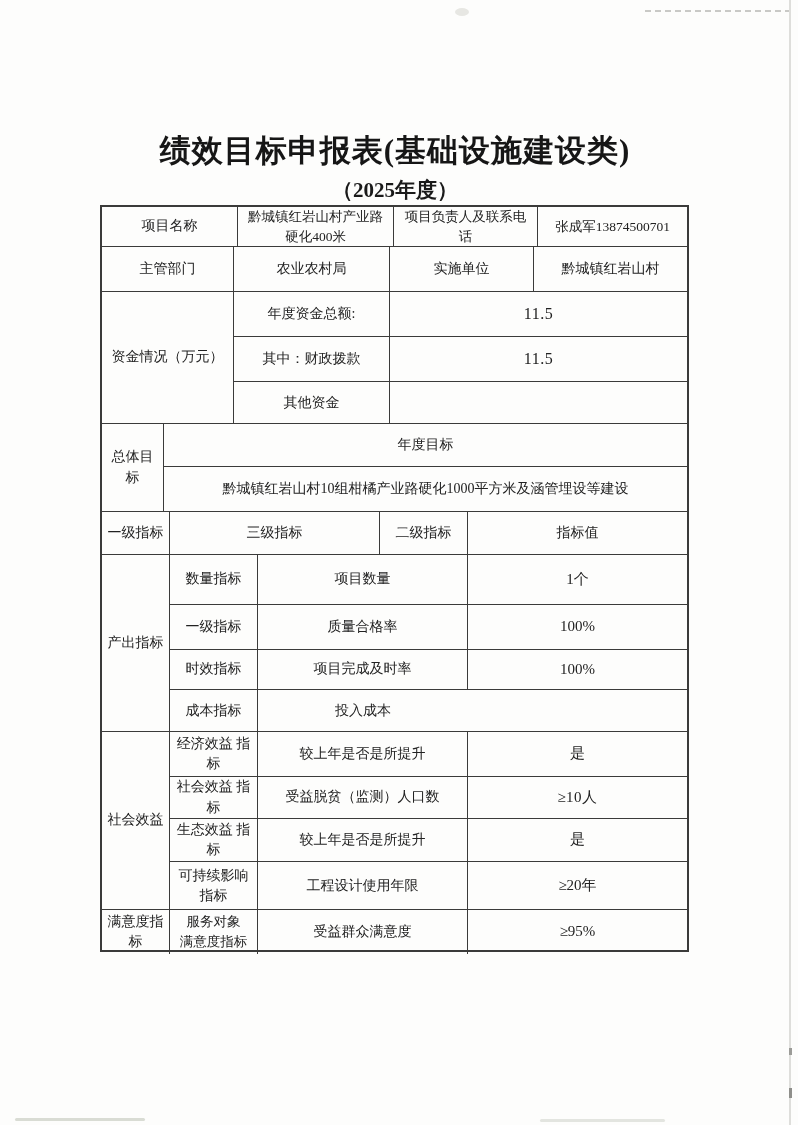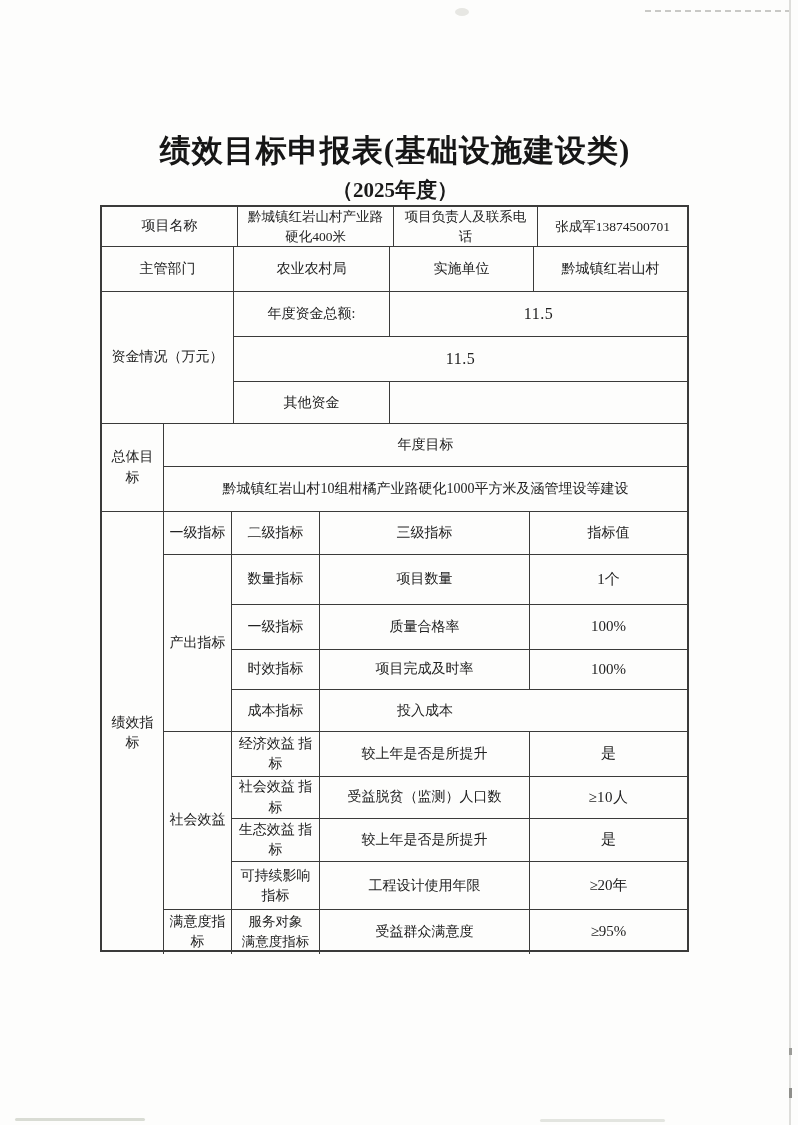--- a/index.html
+++ b/index.html
@@ -80,20 +80,21 @@
     </div>
 
     <div class="row" style="height:132px">
       <div class="c" style="width:132px">资金情况（万元）</div>
       <div class="sub">
         <div class="srow" style="height:45px">
           <div class="c" style="width:156px">年度资金总额:</div>
           <div class="c num" style="flex:1">11.5</div>
         </div>
         <div class="srow" style="height:45px">
+          <div class="c" style="width:156px">其中：财政拨款</div>
           <div class="c num" style="flex:1">11.5</div>
         </div>
         <div class="srow" style="height:42px">
           <div class="c" style="width:156px">其他资金</div>
           <div class="c num" style="flex:1"></div>
         </div>
       </div>
     </div>
 
     <div class="row" style="height:88px">
@@ -102,27 +103,26 @@
         <div class="srow" style="height:43px">
           <div class="c" style="flex:1">年度目标</div>
         </div>
         <div class="srow" style="height:45px">
           <div class="c" style="flex:1">黔城镇红岩山村10组柑橘产业路硬化1000平方米及涵管埋设等建设</div>
         </div>
       </div>
     </div>
 
     <div class="row" style="height:442px">
-      <div class="c" style="width:62px">绩效指标</div>
       <div class="sub">
 
         <div class="srow" style="height:43px">
           <div class="c" style="width:68px">一级指标</div>
+          <div class="c" style="width:210px">三级指标</div>
           <div class="c" style="width:88px">二级指标</div>
-          <div class="c" style="width:210px">三级指标</div>
           <div class="c" style="flex:1">指标值</div>
         </div>
 
         <div class="srow" style="height:177px">
           <div class="c" style="width:68px">产出指标</div>
           <div class="sub">
             <div class="srow" style="height:50px">
               <div class="c" style="width:88px">数量指标</div>
               <div class="c" style="width:210px">项目数量</div>
               <div class="c val" style="flex:1">1个</div>

